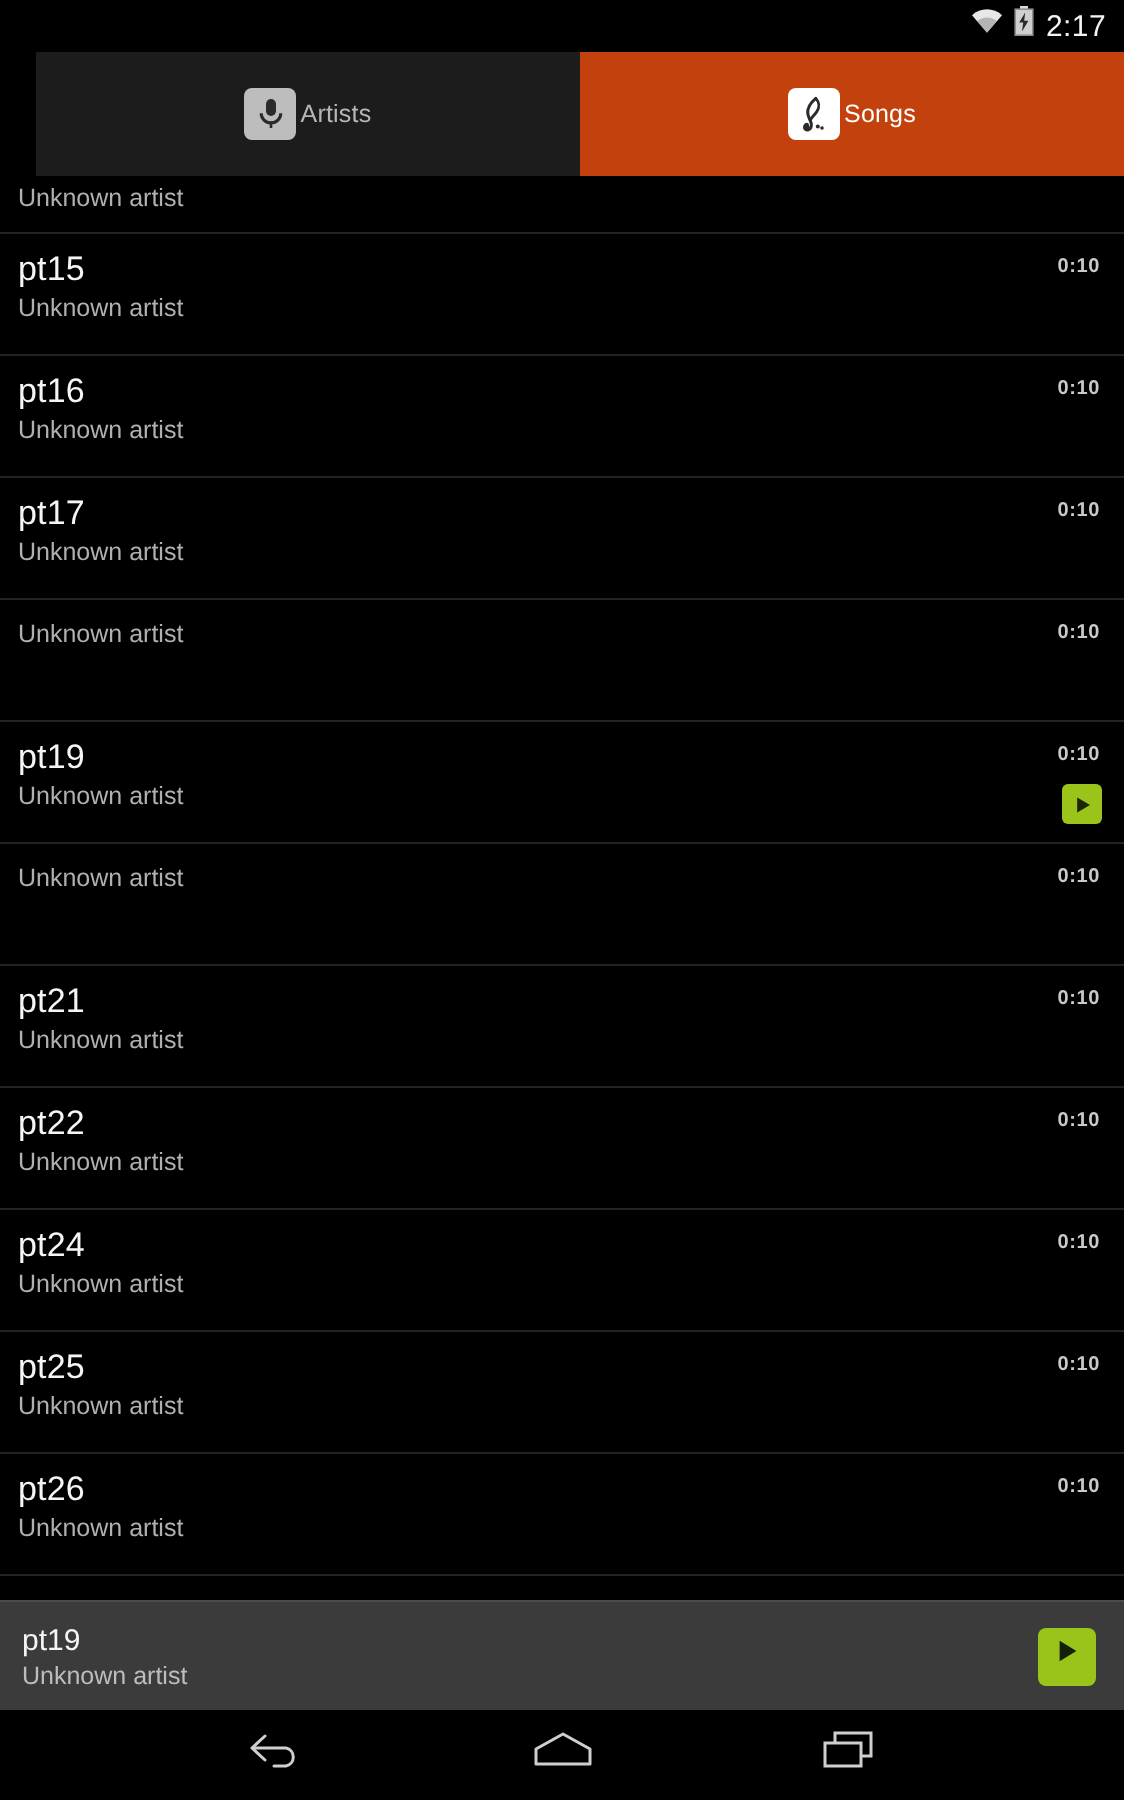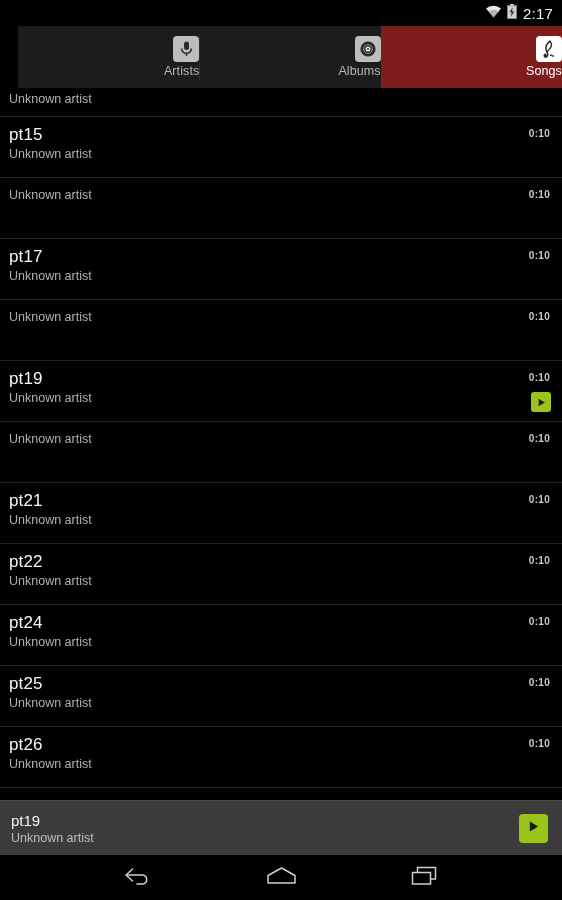--- a/index.html
+++ b/index.html
@@ -27,31 +27,31 @@
   
   .tab-bar {
     height:63px; width:100%;
     background:#1c1c1c;
     display:flex; align-items:stretch;
     border-bottom:1px solid #000;
     position:relative;
   }
   .tab {
     flex:1 1 0;
-    display:flex; flex-direction:column;
-    align-items:flex-end; justify-content:center;
+    display:flex; flex-direction:row;
+    align-items:center; justify-content:center;
     gap:2px;
     position:relative;
     background:#1c1c1c;
   }
   .tab + .tab::before {
     content:""; position:absolute; left:0; top:8px; bottom:8px;
     width:1px; background:#2e2e2e;
   }
-  .tab.selected { background:#7f1d1d; }
+  .tab.selected { background:#c2410c; }
   .tab.selected + .tab::before { background:transparent; }
   .tab.selected::before { background:transparent; }
   .tab-icon {
     width:26px; height:26px;
     border-radius:4px;
     background:#bdbdbd;
     display:flex; align-items:center; justify-content:center;
   }
   .tab.selected .tab-icon { background:#ffffff; }
   .tab-label {
@@ -170,31 +170,20 @@
       <span class="tab-icon">
         <svg width="17" height="18" viewBox="0 0 17 18">
           <rect x="6" y="1.5" width="5" height="8.5" rx="2.5" fill="#2b2b2b"></rect>
           <path d="M3.6 8.6 a4.9 4.9 0 0 0 9.8 0" fill="none" stroke="#2b2b2b" stroke-width="1.5"></path>
           <rect x="7.85" y="12.6" width="1.3" height="3.4" fill="#2b2b2b"></rect>
         </svg>
       </span>
       <span class="tab-label">Artists</span>
     </div>
 
-    <div class="tab">
-      <span class="tab-icon">
-        <svg width="18" height="18" viewBox="0 0 18 18">
-          <circle cx="9" cy="9" r="7.6" fill="#2b2b2b"></circle>
-          <circle cx="9" cy="9" r="4.4" fill="none" stroke="#9d9d9d" stroke-width="0.9"></circle>
-          <circle cx="9" cy="9" r="2.5" fill="#e2e2e2"></circle>
-          <circle cx="9" cy="9" r="0.9" fill="#2b2b2b"></circle>
-        </svg>
-      </span>
-      <span class="tab-label">Albums</span>
-    </div>
 
     <div class="tab selected">
       <span class="tab-icon">
         <svg width="16" height="19" viewBox="0 0 16 19">
           <path d="M8.9 1.2 C6.0 3.6 4.6 6.2 4.9 8.8 C5.1 10.6 6.2 12.0 6.6 13.6
                    C7.0 15.2 6.4 16.6 5.2 16.9 C4.1 17.2 3.2 16.4 3.3 15.4
                    C3.4 14.6 4.0 14.1 4.7 14.2" fill="none" stroke="#2b2b2b" stroke-width="1.5" stroke-linecap="round"></path>
           <path d="M8.9 1.2 C10.6 3.0 10.9 5.6 9.4 7.8 C8.4 9.3 7.0 10.4 6.3 11.8" fill="none" stroke="#2b2b2b" stroke-width="1.4" stroke-linecap="round"></path>
           <circle cx="4.3" cy="15.8" r="1.6" fill="#2b2b2b"></circle>
           <circle cx="9.9" cy="15.3" r="1.0" fill="#2b2b2b"></circle>
@@ -213,20 +202,21 @@
       <div class="song-artist">Unknown artist</div>
     </div>
 
     <div class="song-row">
       <div class="song-title">pt15</div>
       <div class="song-artist">Unknown artist</div>
       <div class="song-duration">0:10</div>
     </div>
 
     <div class="song-row">
+      <div class="song-title">pt16</div>
       <div class="song-artist">Unknown artist</div>
       <div class="song-duration">0:10</div>
     </div>
 
     <div class="song-row">
       <div class="song-title">pt17</div>
       <div class="song-artist">Unknown artist</div>
       <div class="song-duration">0:10</div>
     </div>
 

